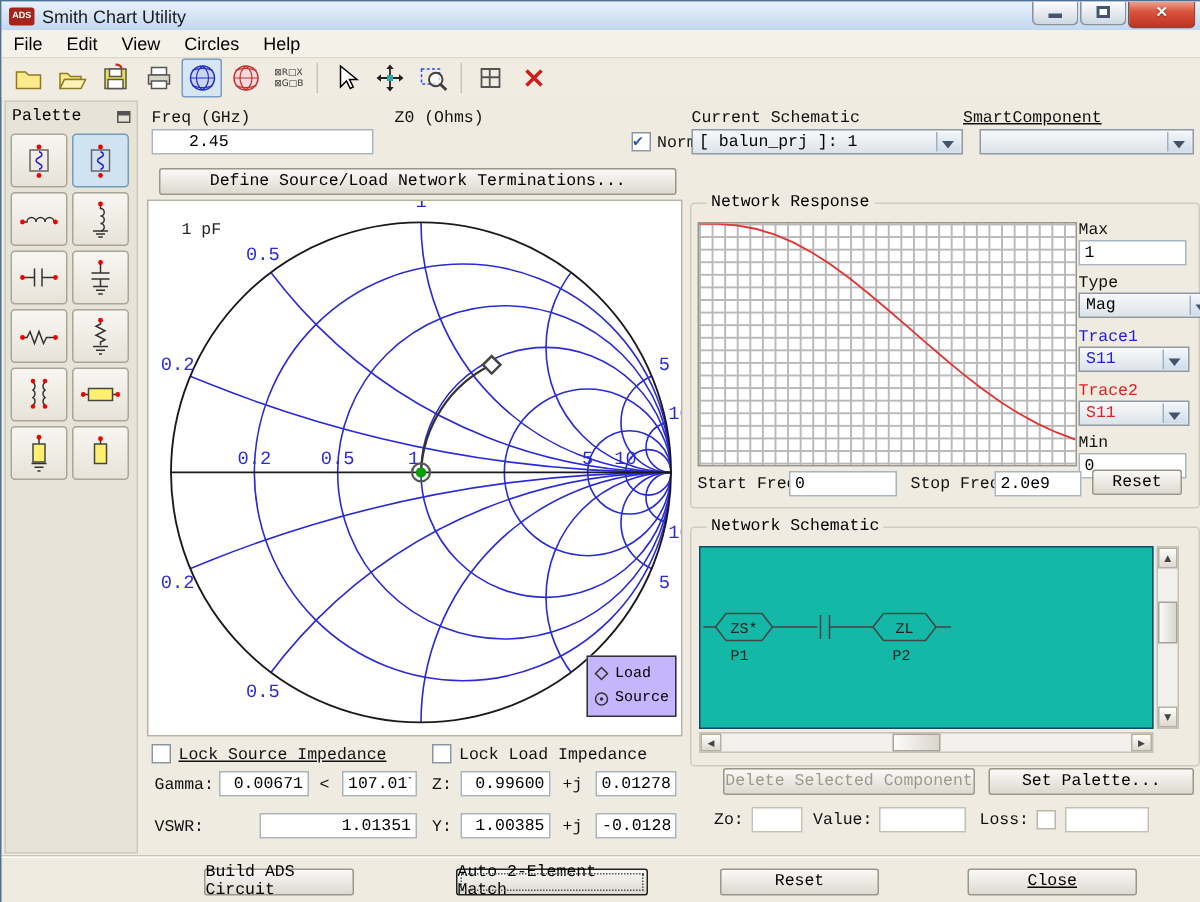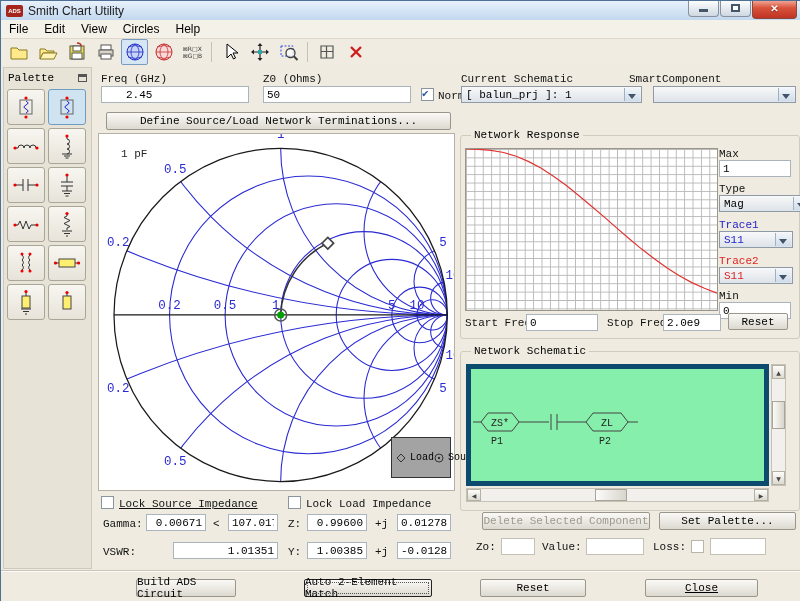--- a/index.html
+++ b/index.html
@@ -63,31 +63,31 @@
   .group-title{position:absolute;font-size:11px;background:#efebe0;padding:0 3px;white-space:nowrap;}
   .sep{position:absolute;left:0;width:800px;height:0;border-top:1px solid #c8c4b6;border-bottom:1px solid #fbfaf6;}
   
   .chartbox{position:absolute;left:97px;top:132px;width:357px;height:358px;background:#fff;
     border:1px solid #b5b1a5;box-sizing:border-box;}
   .sgrid{fill:none;stroke:#2b2bd4;stroke-width:0.0065;}
   .souter{fill:none;stroke:#1a1a1a;stroke-width:0.0075;}
   .saxis{stroke:#1a1a1a;stroke-width:0.0075;}
   .slab{fill:#2b2bd4;font-family:"Liberation Mono",monospace;font-size:0.075px;}
   .legendbox{position:absolute;left:292px;top:303px;width:60px;height:41px;border:1px solid #333;
-    background:#a3a3a3;font-size:10px;display:flex;justify-content:space-evenly;padding-left:4px;box-sizing:border-box;}
+    background:#c4b5fd;font-size:10px;display:flex;flex-direction:column;justify-content:space-evenly;padding-left:4px;box-sizing:border-box;}
   .legrow{display:flex;align-items:center;gap:4px;}
   
   .respplot{position:absolute;left:464px;top:147px;width:253px;height:163px;background:#fff;
     border:1px solid #9a968a;box-sizing:border-box;
     background-image:linear-gradient(to right,#b9b9b9 1px,transparent 1px),
                      linear-gradient(to bottom,#b9b9b9 1px,transparent 1px);
     background-size:8.4px 8.4px;}
   
-  .schcanvas{position:absolute;left:465px;top:363px;width:303px;height:122px;background:#86efac;
-    border:5px solid #0c4a6e;box-sizing:border-box;}
+  .schcanvas{position:absolute;left:465px;top:363px;width:303px;height:122px;background:#14b8a6;
+    border:1px solid #0c4a6e;box-sizing:border-box;}
   .schtext{font-family:"Liberation Mono",monospace;font-size:10px;fill:#222;}
   .sb{position:absolute;background:#f1f0ec;border:1px solid #c6c2b6;box-sizing:border-box;}
   .sbbtn{position:absolute;background:linear-gradient(#fdfdfb,#dcd9d0);border:1px solid #b4b0a4;
     box-sizing:border-box;display:flex;align-items:center;justify-content:center;
     font-size:6px;color:#444;font-family:"DejaVu Sans",sans-serif;}
   .sbthumb{position:absolute;background:linear-gradient(90deg,#fbfbf9,#d8d5cc);border:1px solid #a8a499;box-sizing:border-box;}
 </style>
 </head>
 <body>
 
@@ -288,31 +288,30 @@
             <rect x="9" y="7" width="8" height="13" fill="#ffef70" stroke="#444"></rect>
             <circle cx="13" cy="3.5" r="1.6" fill="#e00"></circle>
           </svg>
         </div>
     </div>
   </div>
 
   <div class="lbl" style="left:100px;top:72px;">Freq (GHz)</div>
   <input class="tb" style="left: 100px; top: 85px; width: 148px; padding-left: 24px;" value="2.45">
   <div class="lbl" style="left:262px;top:72px;">Z0 (Ohms)</div>
-  <input class="tb" style="left: 262px; top: 85px; width: 148px;" value="50">
   <span class="cb checked" id="cb-normalize" style="left:420px;top:87px;"></span>
   <div class="lbl" style="left:437px;top:89px;">Normalize</div>
   <div class="btn" style="left:105px;top:111px;width:345px;">Define Source/Load Network Terminations...</div>
 
   <div class="lbl" style="left:460px;top:72px;">Current Schematic</div>
   <div class="combo" style="left:460px;top:85px;width:181px;">
     <span>[ balun_prj ]: 1</span>
     <span class="arr"></span>
   </div>
-  <div class="lbl" style="left:628px;top:72px;">SmartComponent</div>
+  <div class="lbl" style="left:641px;top:72px;text-decoration:underline;">SmartComponent</div>
   <div class="combo" style="left:652px;top:85px;width:143px;">
     <span></span>
     <span class="arr"></span>
   </div>
 
   <div class="chartbox">
     <svg id="smith-svg" width="355" height="356" viewBox="-1.09 -1.085 2.13 2.135">
         <clipPath id="smc">
           <circle cx="0" cy="0" r="1.001"></circle>
         </clipPath>

